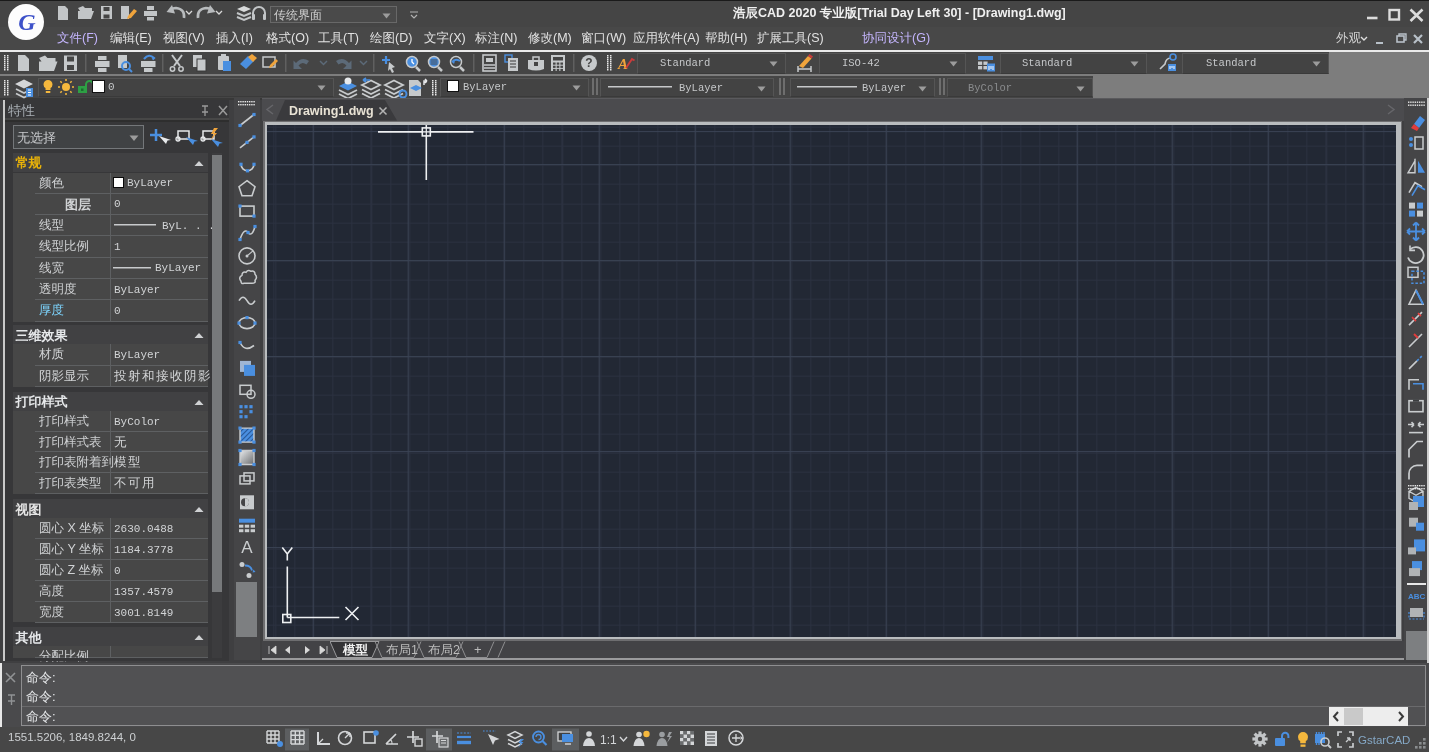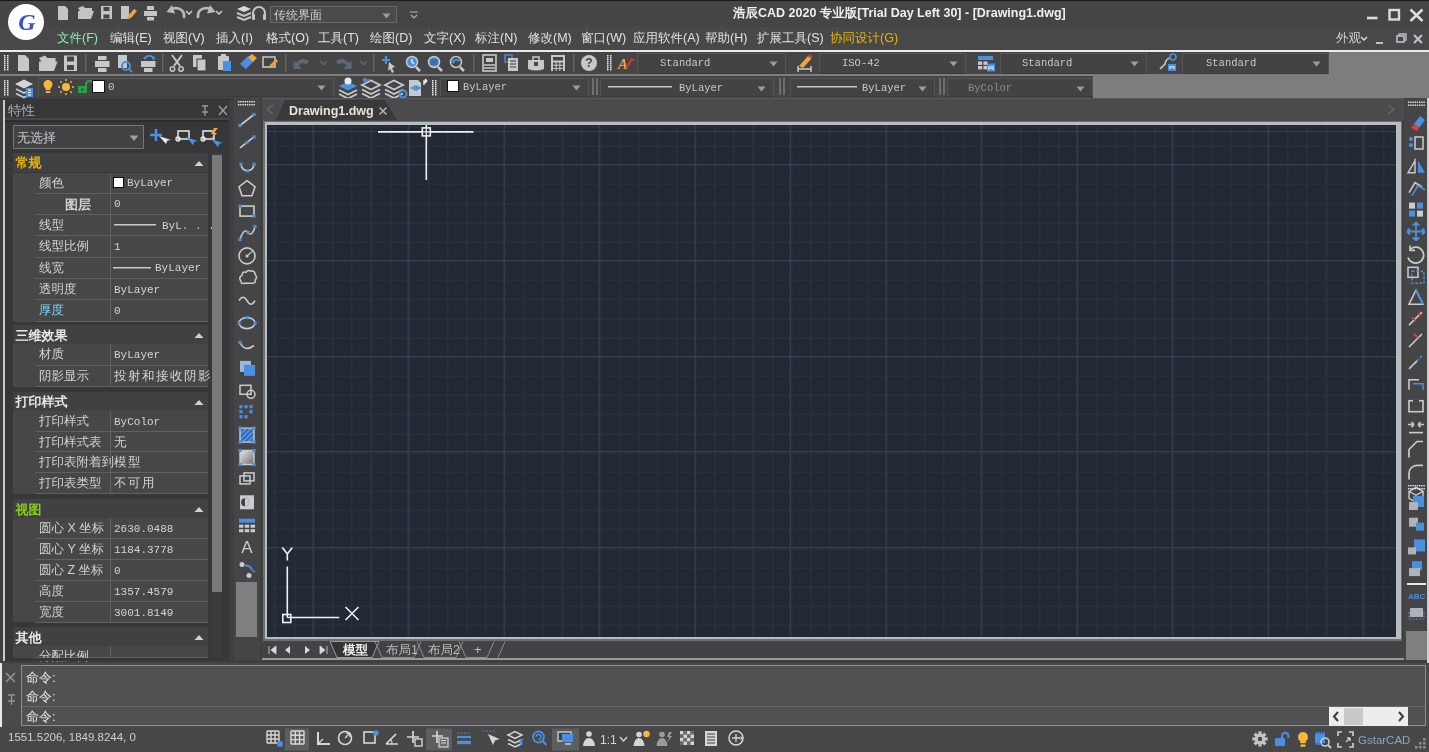--- a/index.html
+++ b/index.html
@@ -7,35 +7,35 @@
 </style></head><body>
 <div id="root">
 <div class="abs" style="left:0px;top:0px;width:1429px;height:27px;background:#454545;border-top:1px solid #1a1a1a"></div>
 <div class="abs" style="left:733px;top:7px;font-size:12.5px;color:#f0f0f0;font-weight:bold;white-space:nowrap;line-height:1;">浩辰CAD 2020 专业版[Trial Day Left 30] - [Drawing1.dwg]</div>
 <svg class="abs" style="left:1360px;top:4px" width="68" height="18" viewBox="0 0 68 18">
 <path d="M7 14 H17.5" stroke="#dcdcdc" stroke-width="2.6"></path>
 <rect x="29.5" y="6" width="9.5" height="9.5" fill="none" stroke="#dcdcdc" stroke-width="2.4"></rect>
 <path d="M50.5 5.5 L62.5 17 M62.5 5.5 L50.5 17" stroke="#dcdcdc" stroke-width="2.6"></path>
 </svg>
 <div class="abs" style="left:0px;top:27px;width:1429px;height:23px;background:#484848"></div>
-<div class="abs" style="left:57px;top:32px;font-size:12.5px;color:#86efac;font-weight:normal;white-space:nowrap;line-height:1;">文件(F)</div>
+<div class="abs" style="left:57px;top:32px;font-size:12.5px;color:#c4b5fd;font-weight:normal;white-space:nowrap;line-height:1;">文件(F)</div>
 <div class="abs" style="left:110px;top:32px;font-size:12.5px;color:#e2e2e2;font-weight:normal;white-space:nowrap;line-height:1;">编辑(E)</div>
 <div class="abs" style="left:163px;top:32px;font-size:12.5px;color:#e2e2e2;font-weight:normal;white-space:nowrap;line-height:1;">视图(V)</div>
 <div class="abs" style="left:216px;top:32px;font-size:12.5px;color:#e2e2e2;font-weight:normal;white-space:nowrap;line-height:1;">插入(I)</div>
 <div class="abs" style="left:266px;top:32px;font-size:12.5px;color:#e2e2e2;font-weight:normal;white-space:nowrap;line-height:1;">格式(O)</div>
 <div class="abs" style="left:318px;top:32px;font-size:12.5px;color:#e2e2e2;font-weight:normal;white-space:nowrap;line-height:1;">工具(T)</div>
 <div class="abs" style="left:370px;top:32px;font-size:12.5px;color:#e2e2e2;font-weight:normal;white-space:nowrap;line-height:1;">绘图(D)</div>
 <div class="abs" style="left:424px;top:32px;font-size:12.5px;color:#e2e2e2;font-weight:normal;white-space:nowrap;line-height:1;">文字(X)</div>
 <div class="abs" style="left:475px;top:32px;font-size:12.5px;color:#e2e2e2;font-weight:normal;white-space:nowrap;line-height:1;">标注(N)</div>
 <div class="abs" style="left:528px;top:32px;font-size:12.5px;color:#e2e2e2;font-weight:normal;white-space:nowrap;line-height:1;">修改(M)</div>
 <div class="abs" style="left:581px;top:32px;font-size:12.5px;color:#e2e2e2;font-weight:normal;white-space:nowrap;line-height:1;">窗口(W)</div>
 <div class="abs" style="left:633px;top:32px;font-size:12.5px;color:#e2e2e2;font-weight:normal;white-space:nowrap;line-height:1;">应用软件(A)</div>
 <div class="abs" style="left:705px;top:32px;font-size:12.5px;color:#e2e2e2;font-weight:normal;white-space:nowrap;line-height:1;">帮助(H)</div>
 <div class="abs" style="left:757px;top:32px;font-size:12.5px;color:#e2e2e2;font-weight:normal;white-space:nowrap;line-height:1;">扩展工具(S)</div>
-<div class="abs" style="left:830px;top:32px;font-size:12.5px;color:#eab308;font-weight:normal;white-space:nowrap;line-height:1;">协同设计(G)</div>
+<div class="abs" style="left:862px;top:32px;font-size:12.5px;color:#c4b5fd;font-weight:normal;white-space:nowrap;line-height:1;">协同设计(G)</div>
 <div class="abs" style="left:1336px;top:32px;font-size:12.5px;color:#d0d0d0;font-weight:normal;white-space:nowrap;line-height:1;">外观</div>
 <svg class="abs" style="left:1357px;top:31px" width="70" height="16" viewBox="0 0 70 16">
 <path d="M4 6 L7 9 L10 6" stroke="#e0e0e0" stroke-width="1.4" fill="none"></path>
 <path d="M19 12 H26" stroke="#b8c0c8" stroke-width="2"></path>
 <rect x="40" y="5" width="7" height="6" fill="none" stroke="#b8c0c8" stroke-width="1.6"></rect>
       <path d="M42 5 v-2 h7 v6 h-2" stroke="#b8c0c8" stroke-width="1.4" fill="none"></path>
 <path d="M57 4 L65 12 M65 4 L57 12" stroke="#b8c0c8" stroke-width="2.2"></path>
 </svg>
 <div class="abs" style="left:8px;top:4px;width:36px;height:36px;border-radius:50%;background:#fdfdfd"></div>
 <svg class="abs" style="left:8px;top:4px" width="36" height="36" viewBox="0 0 36 36">
@@ -434,21 +434,21 @@
 <div class="abs" style="left:114px;top:435.7px;font-size:12.5px;color:#d2d4d6;line-height:1;white-space:nowrap;letter-spacing:1.5px">无</div>
 <div class="abs" style="left:34.5px;top:452.4px;width:173.5px;height:20.7px;background:#474747;border-bottom:1px solid #5e6062"></div>
 <div class="abs" style="left:110px;top:452.4px;width:1px;height:20.7px;background:#5e6062"></div>
 <div class="abs" style="left:39px;top:456.4px;font-size:12.5px;color:#d0d2d4;font-weight:normal;white-space:nowrap;line-height:1;">打印表附着到</div>
 <div class="abs" style="left:114px;top:456.4px;font-size:12.5px;color:#d2d4d6;line-height:1;white-space:nowrap;letter-spacing:1.5px">模型</div>
 <div class="abs" style="left:34.5px;top:473.1px;width:173.5px;height:20.7px;background:#474747;border-bottom:1px solid #5e6062"></div>
 <div class="abs" style="left:110px;top:473.1px;width:1px;height:20.7px;background:#5e6062"></div>
 <div class="abs" style="left:39px;top:477.1px;font-size:12.5px;color:#d0d2d4;font-weight:normal;white-space:nowrap;line-height:1;">打印表类型</div>
 <div class="abs" style="left:114px;top:477.1px;font-size:12.5px;color:#d2d4d6;line-height:1;white-space:nowrap;letter-spacing:1.5px">不可用</div>
 <div class="abs" style="left:13px;top:499px;width:195px;height:19.4px;background:#414143"></div>
-<div class="abs" style="left:15.5px;top:502.5px;font-size:13px;color:#84cc16;font-weight:bold;white-space:nowrap;line-height:1;">视图</div>
+<div class="abs" style="left:15.5px;top:502.5px;font-size:13px;color:#e5e5e5;font-weight:bold;white-space:nowrap;line-height:1;">视图</div>
 <svg class="abs" style="left:194px;top:506px" width="10" height="7">
       <path d="M5 1 L9.5 6 H0.5 z" fill="#cfd1d3"></path>
     </svg>
 <div class="abs" style="left:13px;top:518.4px;width:22.5px;height:104px;background:#474747"></div>
 <div class="abs" style="left:34.5px;top:518.4px;width:173.5px;height:20.9px;background:#474747;border-bottom:1px solid #5e6062"></div>
 <div class="abs" style="left:110px;top:518.4px;width:1px;height:20.9px;background:#5e6062"></div>
 <div class="abs" style="left:39px;top:522.4px;font-size:12.5px;color:#d0d2d4;font-weight:normal;white-space:nowrap;line-height:1;">圆心 X 坐标</div>
 <div class="abs" style="left:114px;top:523.9px;font-size:11px;color:#d2d4d6;font-family:'Liberation Mono',monospace;line-height:1;white-space:nowrap">2630.0488</div>
 <div class="abs" style="left:34.5px;top:539.3px;width:173.5px;height:20.9px;background:#474747;border-bottom:1px solid #5e6062"></div>
 <div class="abs" style="left:110px;top:539.3px;width:1px;height:20.9px;background:#5e6062"></div>

